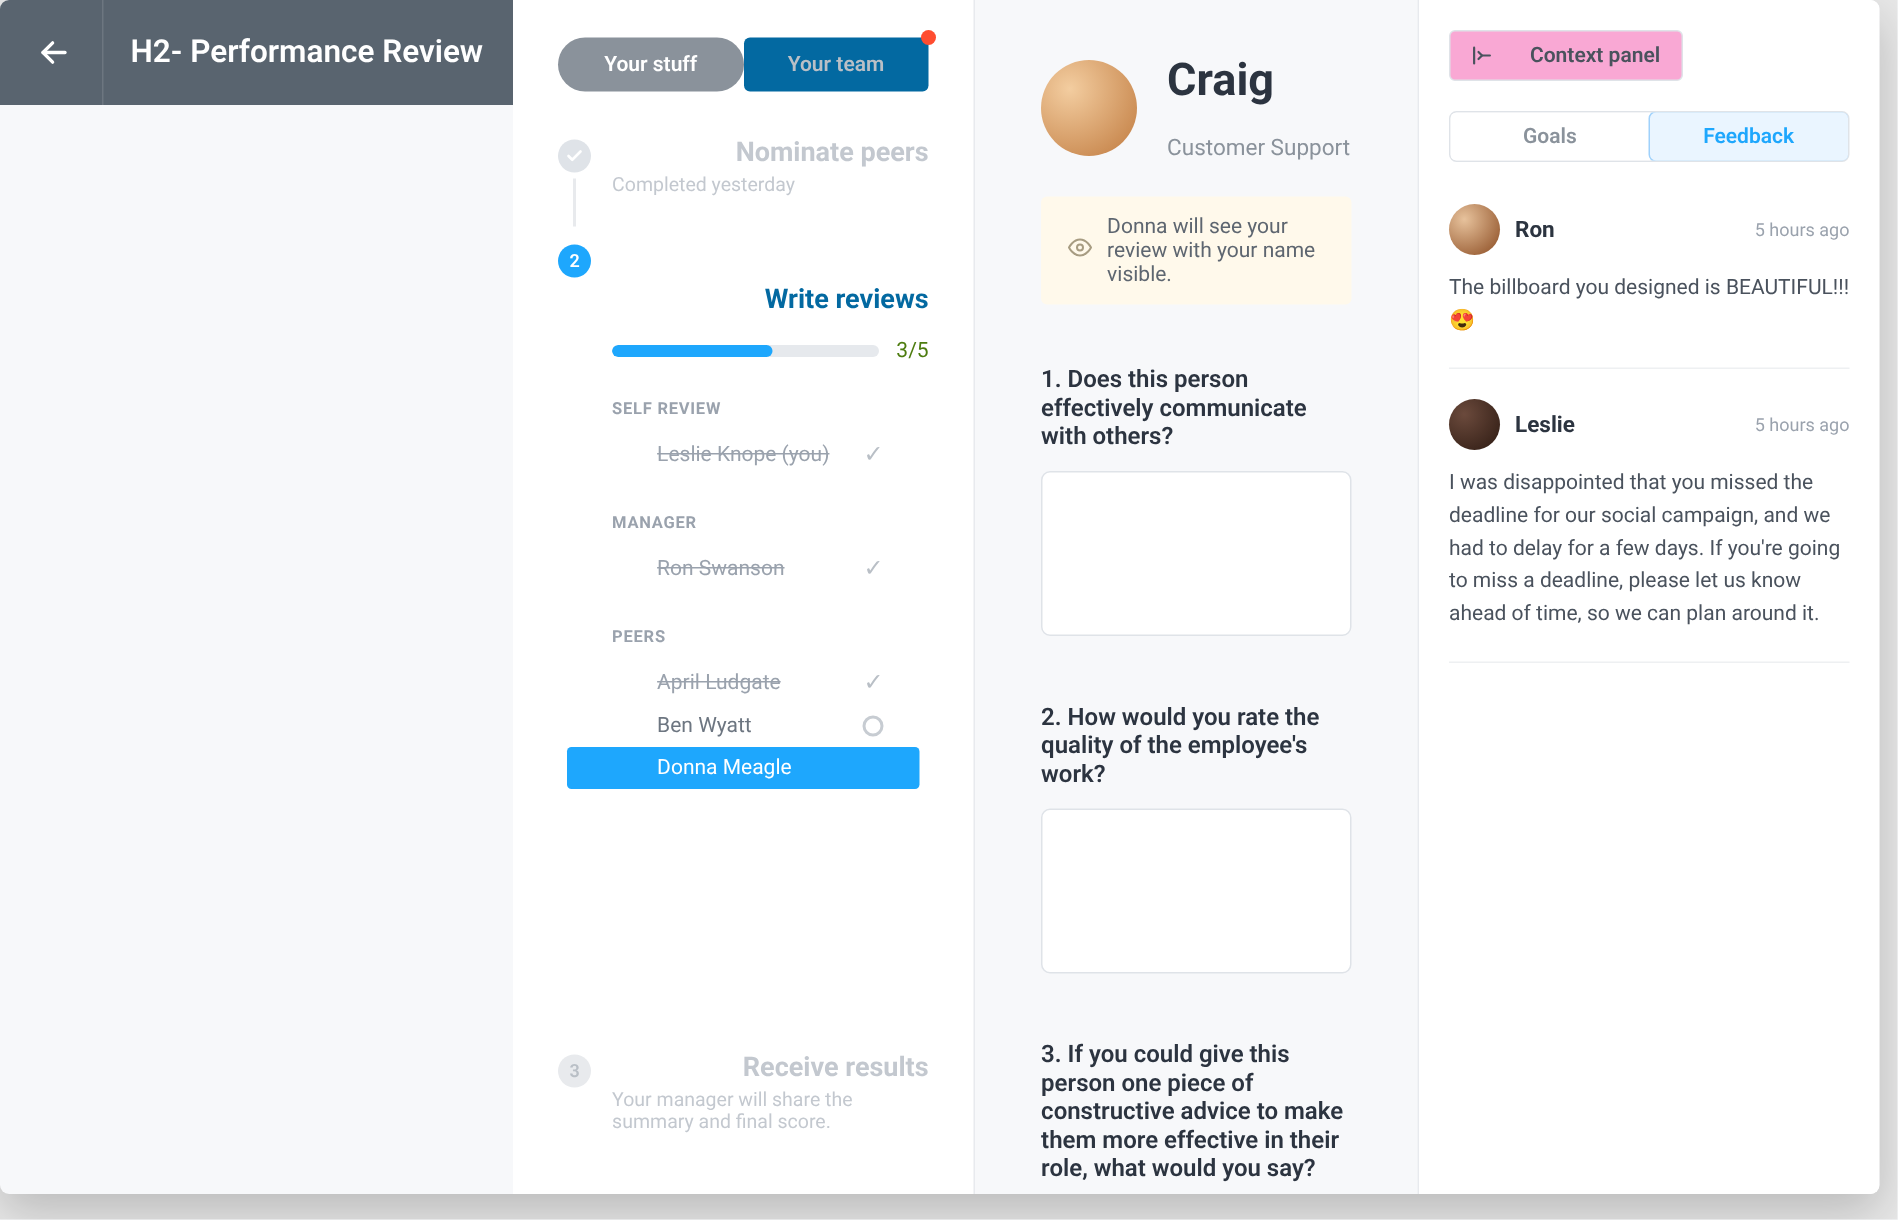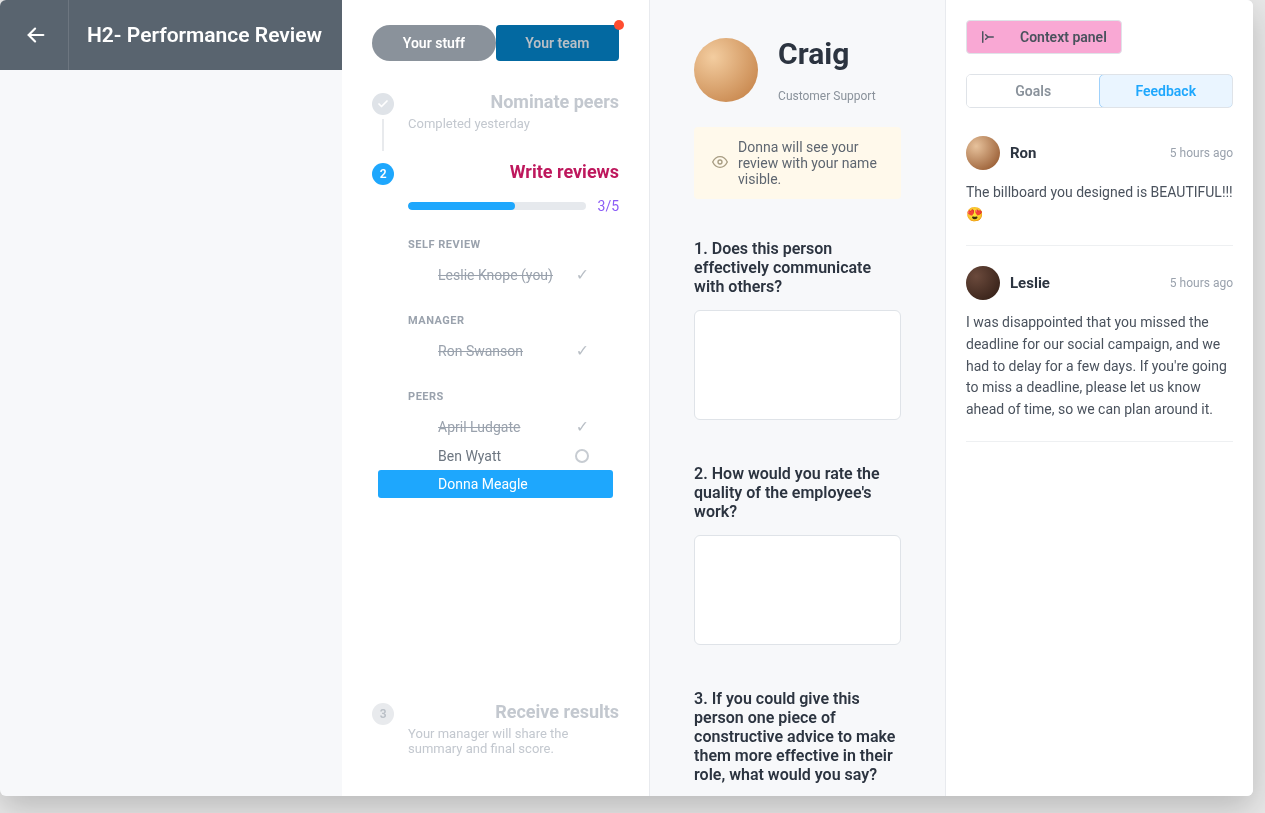--- a/index.html
+++ b/index.html
@@ -87,32 +87,32 @@
     font-size:12px; color:#fff; font-weight:600;
   }
   .step .txt-col { margin-left: 36px; }
   .step.completed .icon-col { background:#dfe3e8; }
   .step.active .icon-col { background:#1ea7fd; }
   .step.future .icon-col { background:#e8eaed; color:#b9bfc6; }
   .step h3 {
     font-size: 18px; font-weight:700;text-align:right;
   }
   .step.completed h3, .step.future h3 { color:#c3c8cf; }
-  .step.active h3 { color:#be185d; }
+  .step.active h3 { color:#0369a1;margin-top:28px; }
   .step .sub {
     font-size: 13px; color:#c3c8cf; margin-top:4px;
   }
   .progress-row {
     display:flex; align-items:center; gap:12px; margin-top:16px;
   }
   .progress-bar {
     flex:1; height:8px; background:#e6e9ed; border-radius:6px; overflow:hidden;
   }
   .progress-fill { height:100%; background:#1ea7fd; border-radius:6px; }
-  .progress-txt { font-size:14px; color:#8b5cf6; }
+  .progress-txt { font-size:14px; color:#4d7c0f; }
   .section-label {
     font-size: 11px; font-weight:700; color:#9aa2ad; letter-spacing:0.5px;
     margin: 24px 0 8px 0; padding-left: 36px;
   }
   .person-row {
     display:flex; align-items:center; justify-content:space-between;
     padding: 6px 30px 6px 66px;
     font-size:14px;
     cursor:pointer;
   }
@@ -136,21 +136,21 @@
     padding: 36px 44px 0 44px;
     overflow:hidden;
   }
   .person-header { display:flex; align-items:center; gap:20px; margin-bottom:24px;}
   .avatar {
     width:64px;height:64px;border-radius:50%;
     background: radial-gradient(circle at 30% 30%, #f3cda0, #c07a3e);
     flex-shrink:0;
   }
   .person-header h1 { font-size:30px; font-weight:700; color:#2c3440; }
-  .person-header .role { font-size:12px; color:#8a929b; margin-top:18px; }
+  .person-header .role { font-size:15px; color:#8a929b; margin-top:18px; }
   .notice {
     background:#fff9eb; border-radius:4px;
     padding:12px 18px; display:flex; align-items:center; gap:10px;
     color:#5e6670; font-size:14px; margin-bottom:40px;
   }
   .notice .eye { color:#a79c82; }
   .question { margin-bottom:40px; }
   .question .qlabel { font-size:16px; font-weight:600; color:#2c3440; margin-bottom:14px; }
   .question textarea {
     width:100%; height:110px; border:1px solid #dfe3e8; border-radius:6px;

